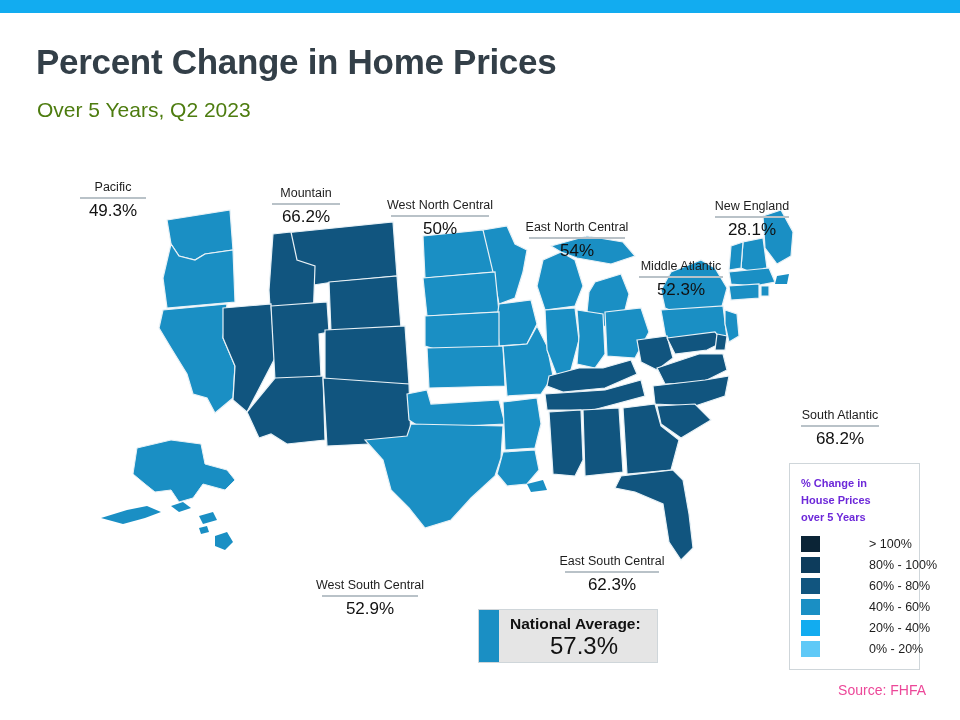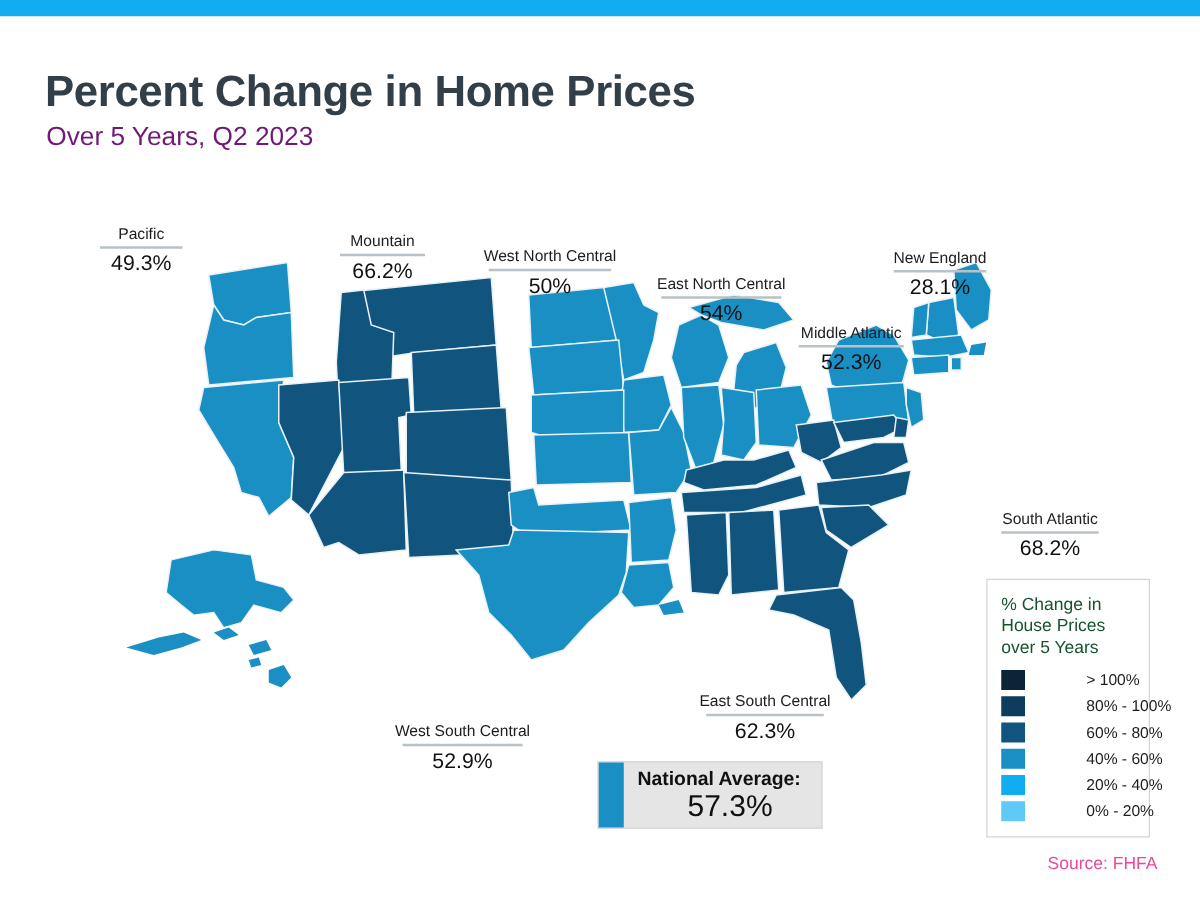--- a/index.html
+++ b/index.html
@@ -23,29 +23,28 @@
   }
   #title {
     position: absolute;
     left: 36px;
     top: 42px;
     font-size: 35px;
     font-weight: bold;
     color: #333f48;
     letter-spacing: -0.3px;
     white-space: nowrap;
-    margin-top: 12px;
   }
   #subtitle {
     position: absolute;
     left: 37px;
     top: 98px;
     font-size: 21px;
     font-weight: normal;
-    color: #701a75;
+    color: #4d7c0f;
     white-space: nowrap;
   }
   #source {
     position: absolute;
     right: 34px;
     top: 682px;
     font-size: 14px;
     color: #ec4899;
     white-space: nowrap;
   }
@@ -99,23 +98,23 @@
     left: 789px;
     top: 463px;
     width: 131px;
     height: 207px;
     background: #ffffff;
     border: 1px solid #cfd6da;
     box-sizing: border-box;
     padding: 11px 0 0 11px;
   }
   #legend-title {
-    font-size: 14px;
-    font-weight: normal;
-    color: #14532d;
+    font-size: 11px;
+    font-weight: bold;
+    color: #6d28d9;
     line-height: 17px;
     width: 112px;
   }
   #legend-items {
     margin-top: 7px;
   }
   .legend-row {
     display: flex;
     align-items: center;
     height: 21px;

